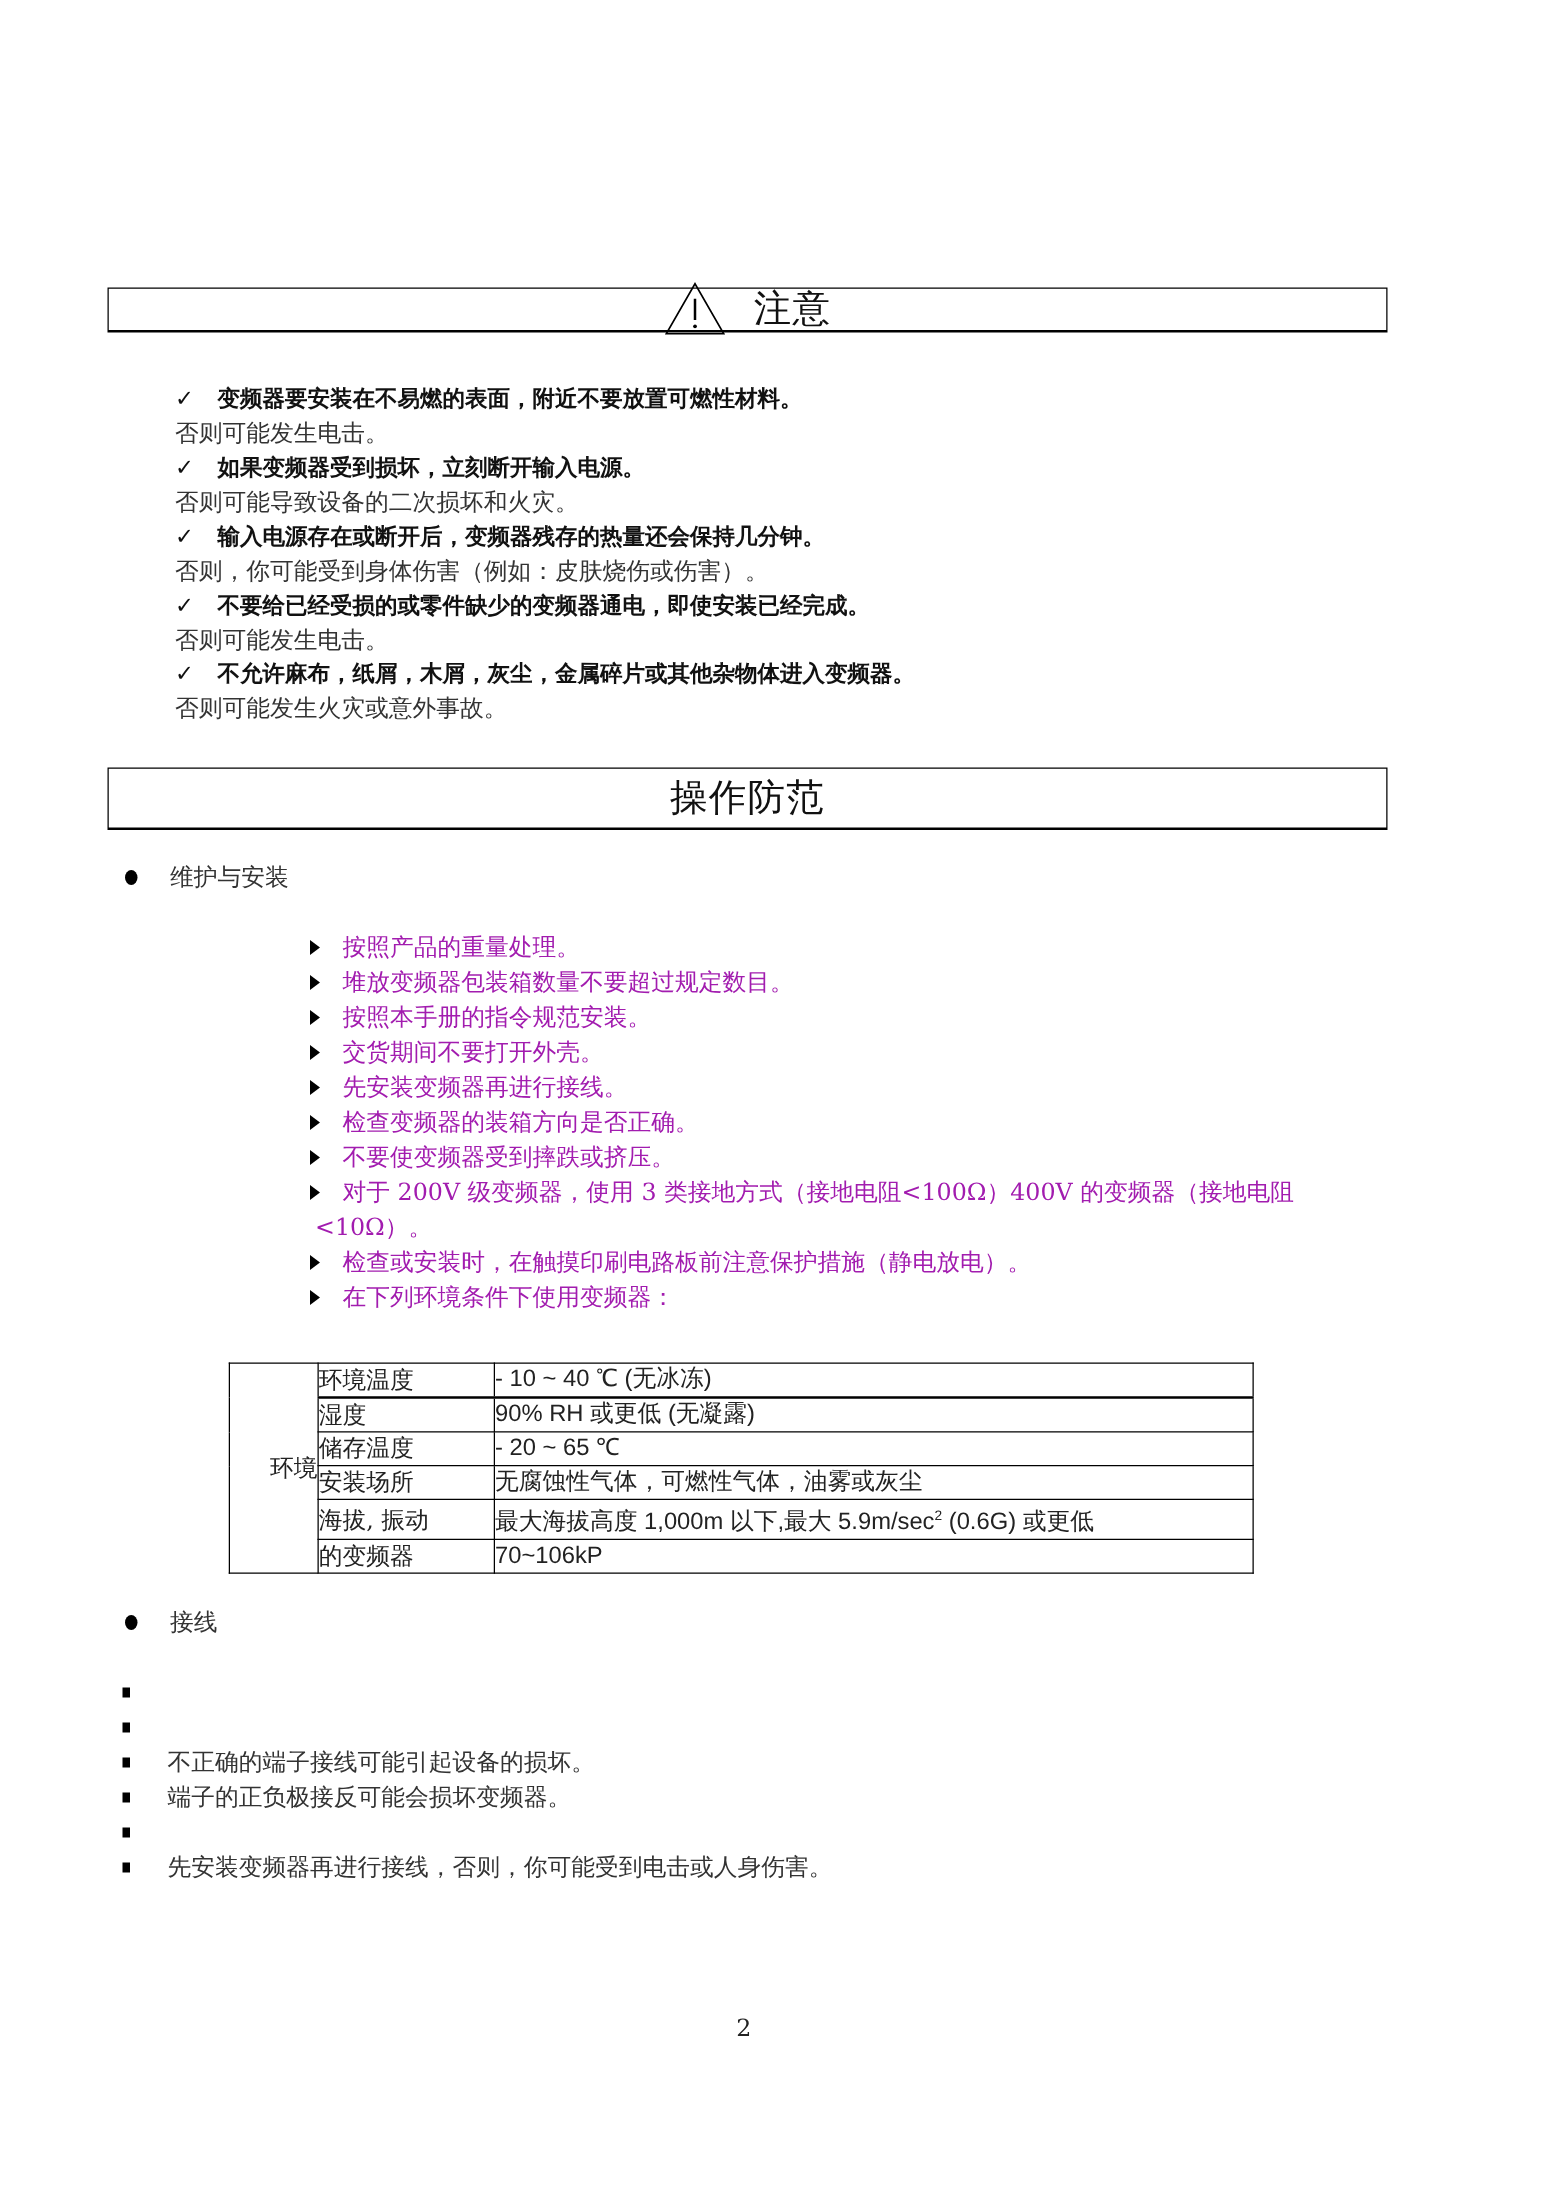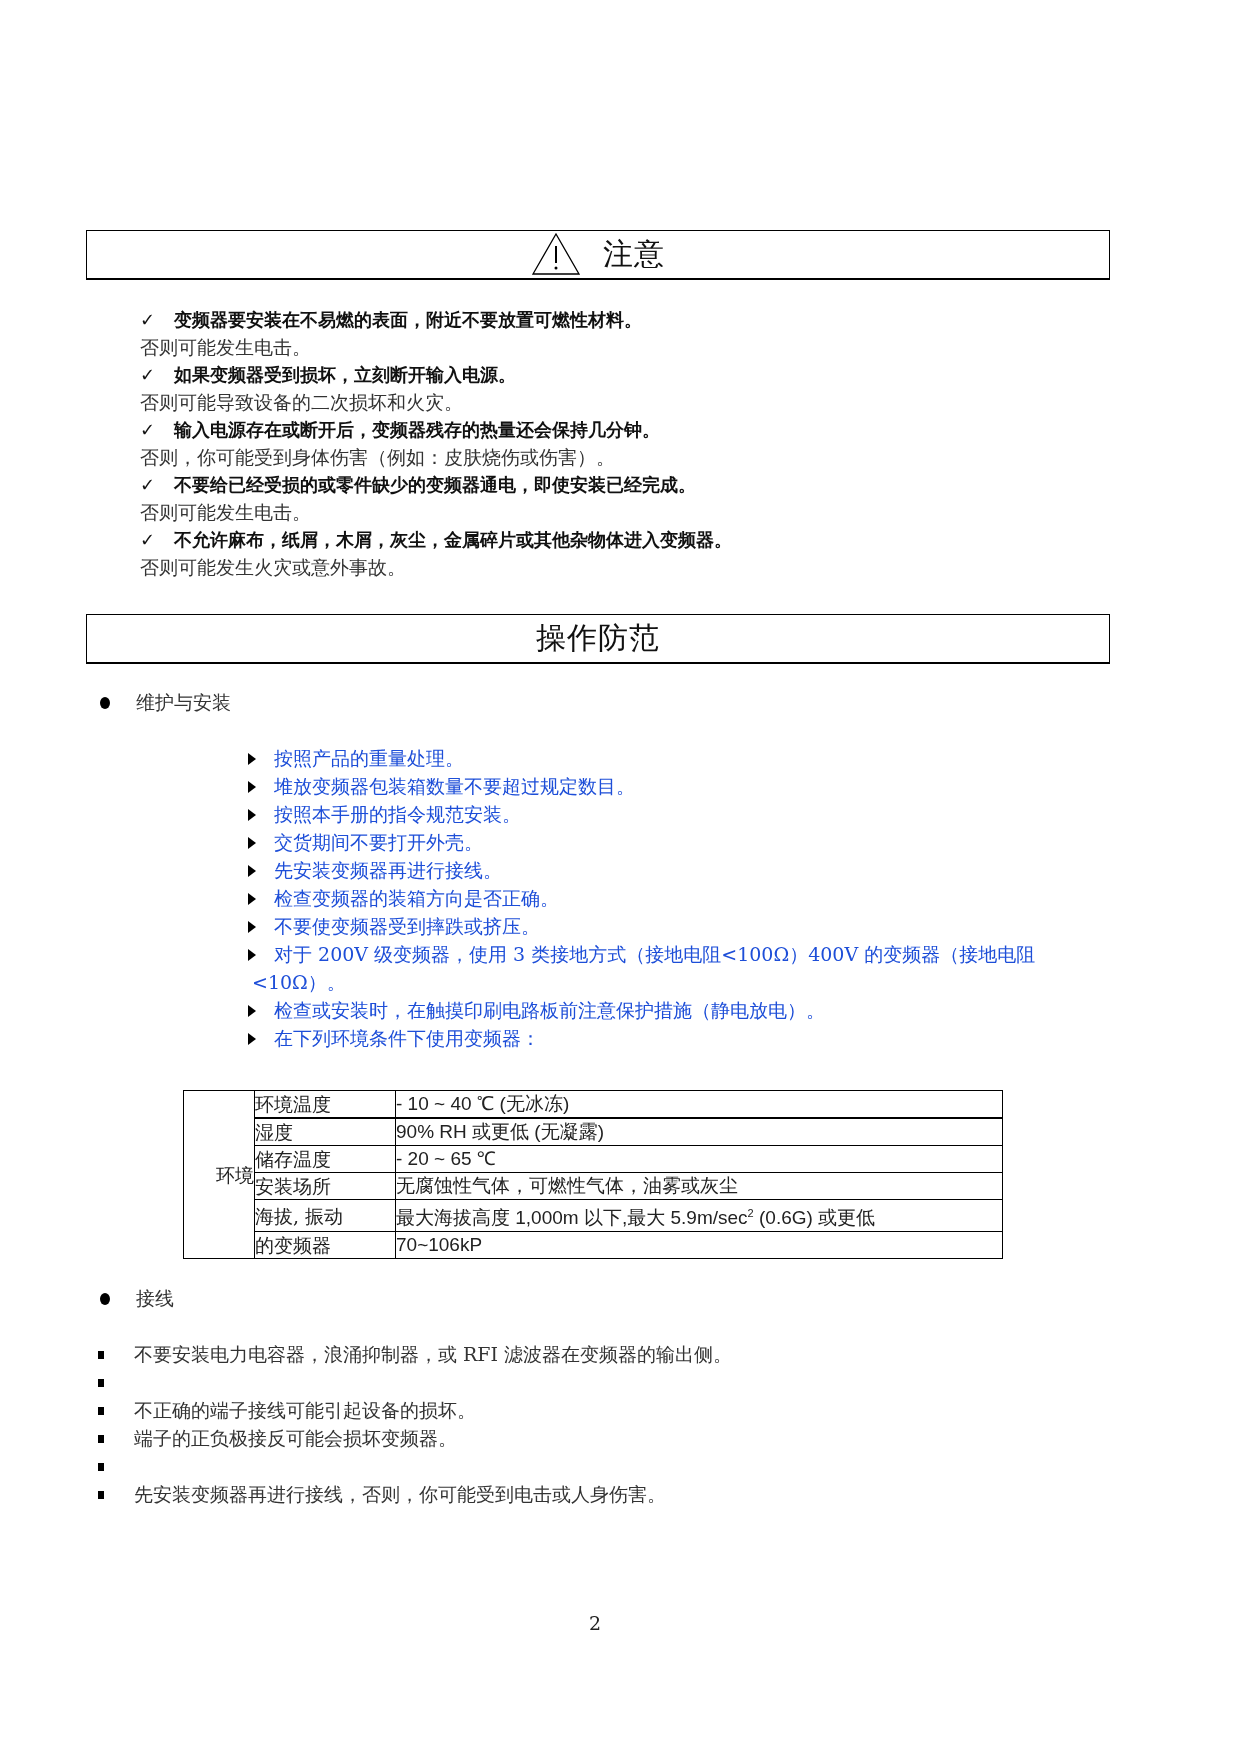--- a/index.html
+++ b/index.html
@@ -8,21 +8,21 @@
     font-family: "DejaVu Serif", "Liberation Serif", serif;
     color: #1a1a1a;
   }
   .abs { position: absolute; }
   .title-box {
     position: absolute; left: 86px; width: 1024px;
     border: 1.5px solid #000; border-bottom-width: 2.5px;
     box-sizing: border-box;
     display: flex; align-items: center; justify-content: center;
   }
-  #caution-box { top: 230px; height: 50px; }
+  #caution-box { top: 230px; height: 36px; }
   #ops-box { top: 614px; height: 50px; }
   .box-title {
     font-family: "DejaVu Sans", "Liberation Sans", sans-serif;
     font-size: 30px; letter-spacing: 1px; color: #111;
   }
   .warn-icon { width: 50px; height: 44px; margin-right: 22px; margin-top: -2px; }
 
   .caution-line {
     position: absolute; left: 140px; height: 28px; line-height: 28px;
     font-size: 19px; white-space: nowrap;
@@ -33,21 +33,21 @@
   }
   .check { display: inline-block; width: 34px; font-weight: normal; }
   .caution-line.sub { color: #333; }
 
   .dot-head {
     position: absolute; left: 100px; font-size: 19px; line-height: 28px; color: #333;
   }
   .dot { display: inline-block; width: 10px; height: 12px; border-radius: 50%; background: #000; margin-right: 26px; vertical-align: middle; margin-top: -3px;}
 
   .tri-item {
-    position: absolute; left: 248px; font-size: 19px; line-height: 28px; color: #1d4ed8; white-space: nowrap;
+    position: absolute; left: 248px; font-size: 19px; line-height: 28px; color: #a21caf; white-space: nowrap;
   }
   .tri { display: inline-block; width: 0; height: 0; border-top: 6px solid transparent; border-bottom: 6px solid transparent; border-left: 8px solid #000; margin-right: 18px; vertical-align: middle; margin-top: -3px; }
 
   .env-table {
     position: absolute; left: 183px; top: 1090px; width: 820px;
     border-collapse: collapse; font-size: 19px; color: #222;
   }
   .env-table td { border: 1.5px solid #000; padding: 0 0; height: 26px; line-height: 26px; white-space: nowrap; }
   .env-table tr.first td.k, .env-table tr.first td.v { border-bottom-width: 2.5px; }
   .env-table td.group { width: 70px; text-align: right; padding: 0; }
@@ -128,20 +128,20 @@
   </tr>
   <tr>
     <td class="k">的变频器</td>
     <td class="v">70~106kP</td>
   </tr>
 </tbody>
   </table>
 
 <div class="dot-head" style="top:1284px"><span class="dot"></span><span>接线</span></div>
 
-<div class="sq-item" style="top:1340px"><span class="sq"></span><span>不要安装电力电容器，浪涌抑制器，或 RFI 滤波器在变频器的输出侧。</span></div>
+<div class="sq-item" style="top:1340px"><span class="sq"></span></div>
 <div class="sq-item" style="top:1368px"><span class="sq"></span></div>
 <div class="sq-item" style="top:1396px"><span class="sq"></span><span>不正确的端子接线可能引起设备的损坏。</span></div>
 <div class="sq-item" style="top:1424px"><span class="sq"></span><span>端子的正负极接反可能会损坏变频器。</span></div>
 <div class="sq-item" style="top:1452px"><span class="sq"></span></div>
 <div class="sq-item" style="top:1480px"><span class="sq"></span><span>先安装变频器再进行接线，否则，你可能受到电击或人身伤害。</span></div>
 
 <div id="page-number" class="abs">2</div>
 
 </body></html>

